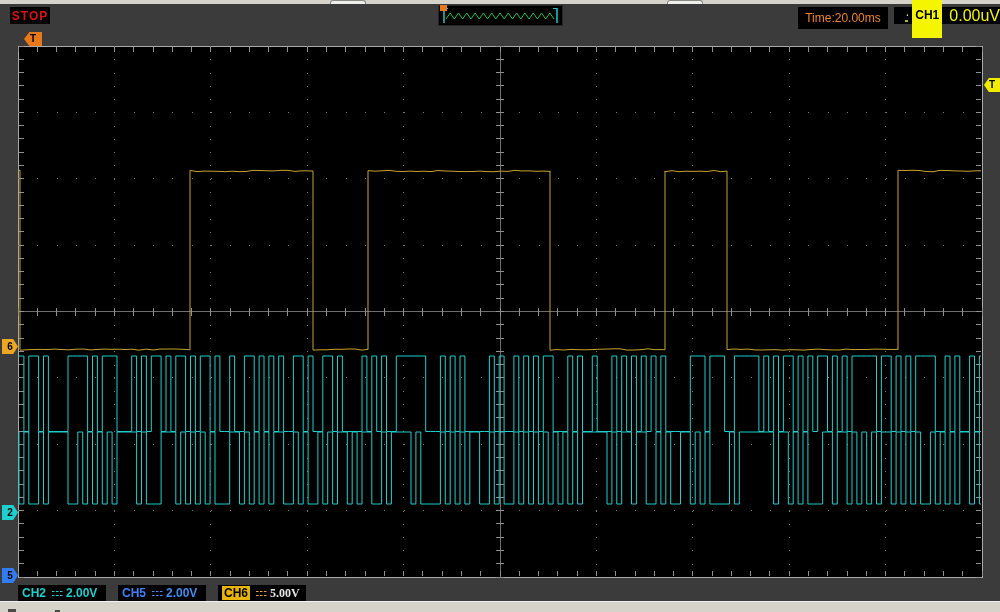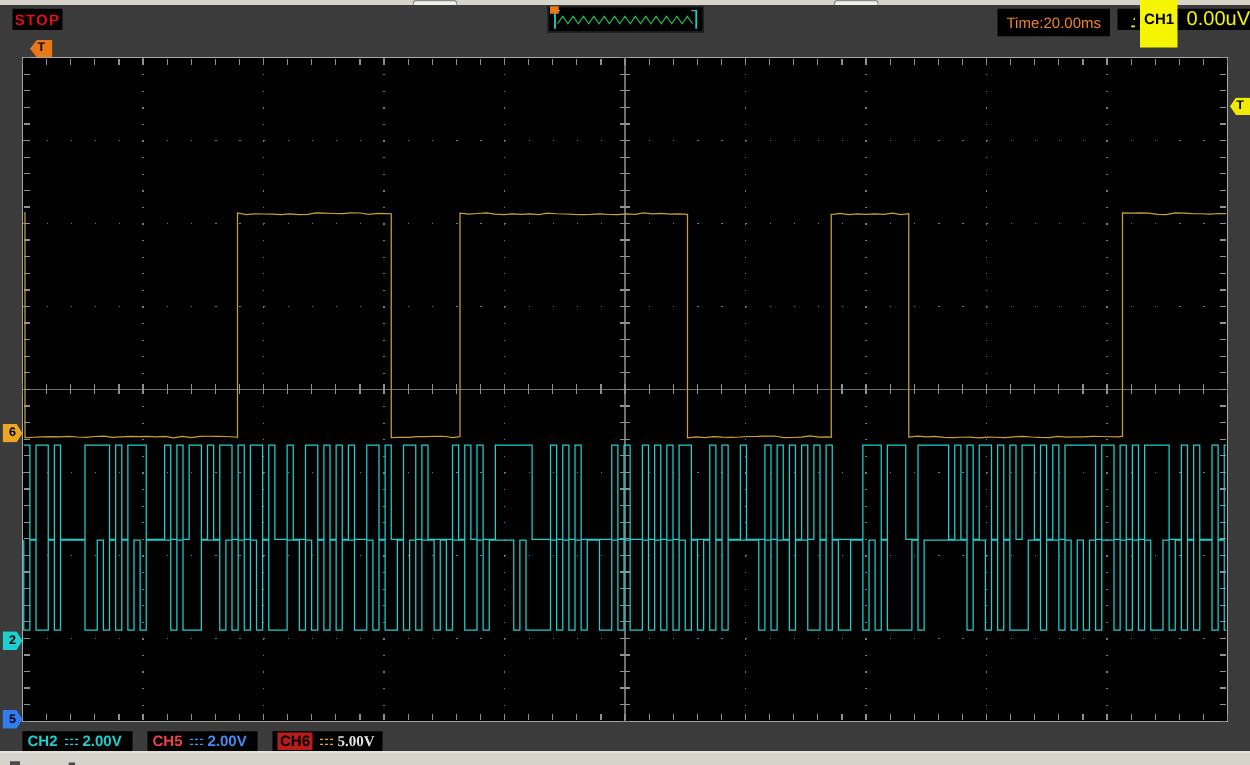--- a/index.html
+++ b/index.html
@@ -381,29 +381,29 @@
   <div class="bottom-bar">
     <div class="ch-badge" style="left:18px;width:88px;">
       <span class="ch-name" style="color: rgb(29, 207, 207);">CH2</span>
       <svg class="coupling" width="11" height="7">
         <line x1="0" y1="1.5" x2="11" y2="1.5" stroke="#1dcfcf" stroke-width="1" stroke-dasharray="2.5 1.5"></line>
         <line x1="0" y1="5.5" x2="11" y2="5.5" stroke="#1dcfcf" stroke-width="1" stroke-dasharray="2.5 1.5"></line>
       </svg>
       <span class="ch-val" style="color: rgb(29, 207, 207);">2.00V</span>
     </div>
     <div class="ch-badge" style="left:118px;width:88px;">
-      <span class="ch-name" style="color: #ef4444;">CH5</span>
+      <span class="ch-name" style="color: #3b82f6;">CH5</span>
       <svg class="coupling" width="11" height="7">
         <line x1="0" y1="1.5" x2="11" y2="1.5" stroke="#3f8df2" stroke-width="1" stroke-dasharray="2.5 1.5"></line>
         <line x1="0" y1="5.5" x2="11" y2="5.5" stroke="#3f8df2" stroke-width="1" stroke-dasharray="2.5 1.5"></line>
       </svg>
       <span class="ch-val" style="color: rgb(63, 141, 242);">2.00V</span>
     </div>
     <div class="ch-badge" style="left:218px;width:88px;">
-      <span class="ch-name chip" style="background: #b91c1c;">CH6</span>
+      <span class="ch-name chip" style="background: #eab308;">CH6</span>
       <svg class="coupling" width="11" height="7">
         <line x1="0" y1="1.5" x2="11" y2="1.5" stroke="#eda621" stroke-width="1" stroke-dasharray="2.5 1.5"></line>
         <line x1="0" y1="5.5" x2="11" y2="5.5" stroke="#eda621" stroke-width="1" stroke-dasharray="2.5 1.5"></line>
       </svg>
       <span class="ch-val" style="color: #e5e5e5; font-family: Liberation Serif, serif;">5.00V</span>
     </div>
   </div>
 
   <div class="bottom-strip">
     <div class="speck" style="left:8px;top:7px;width:8px;height:3px;"></div>

